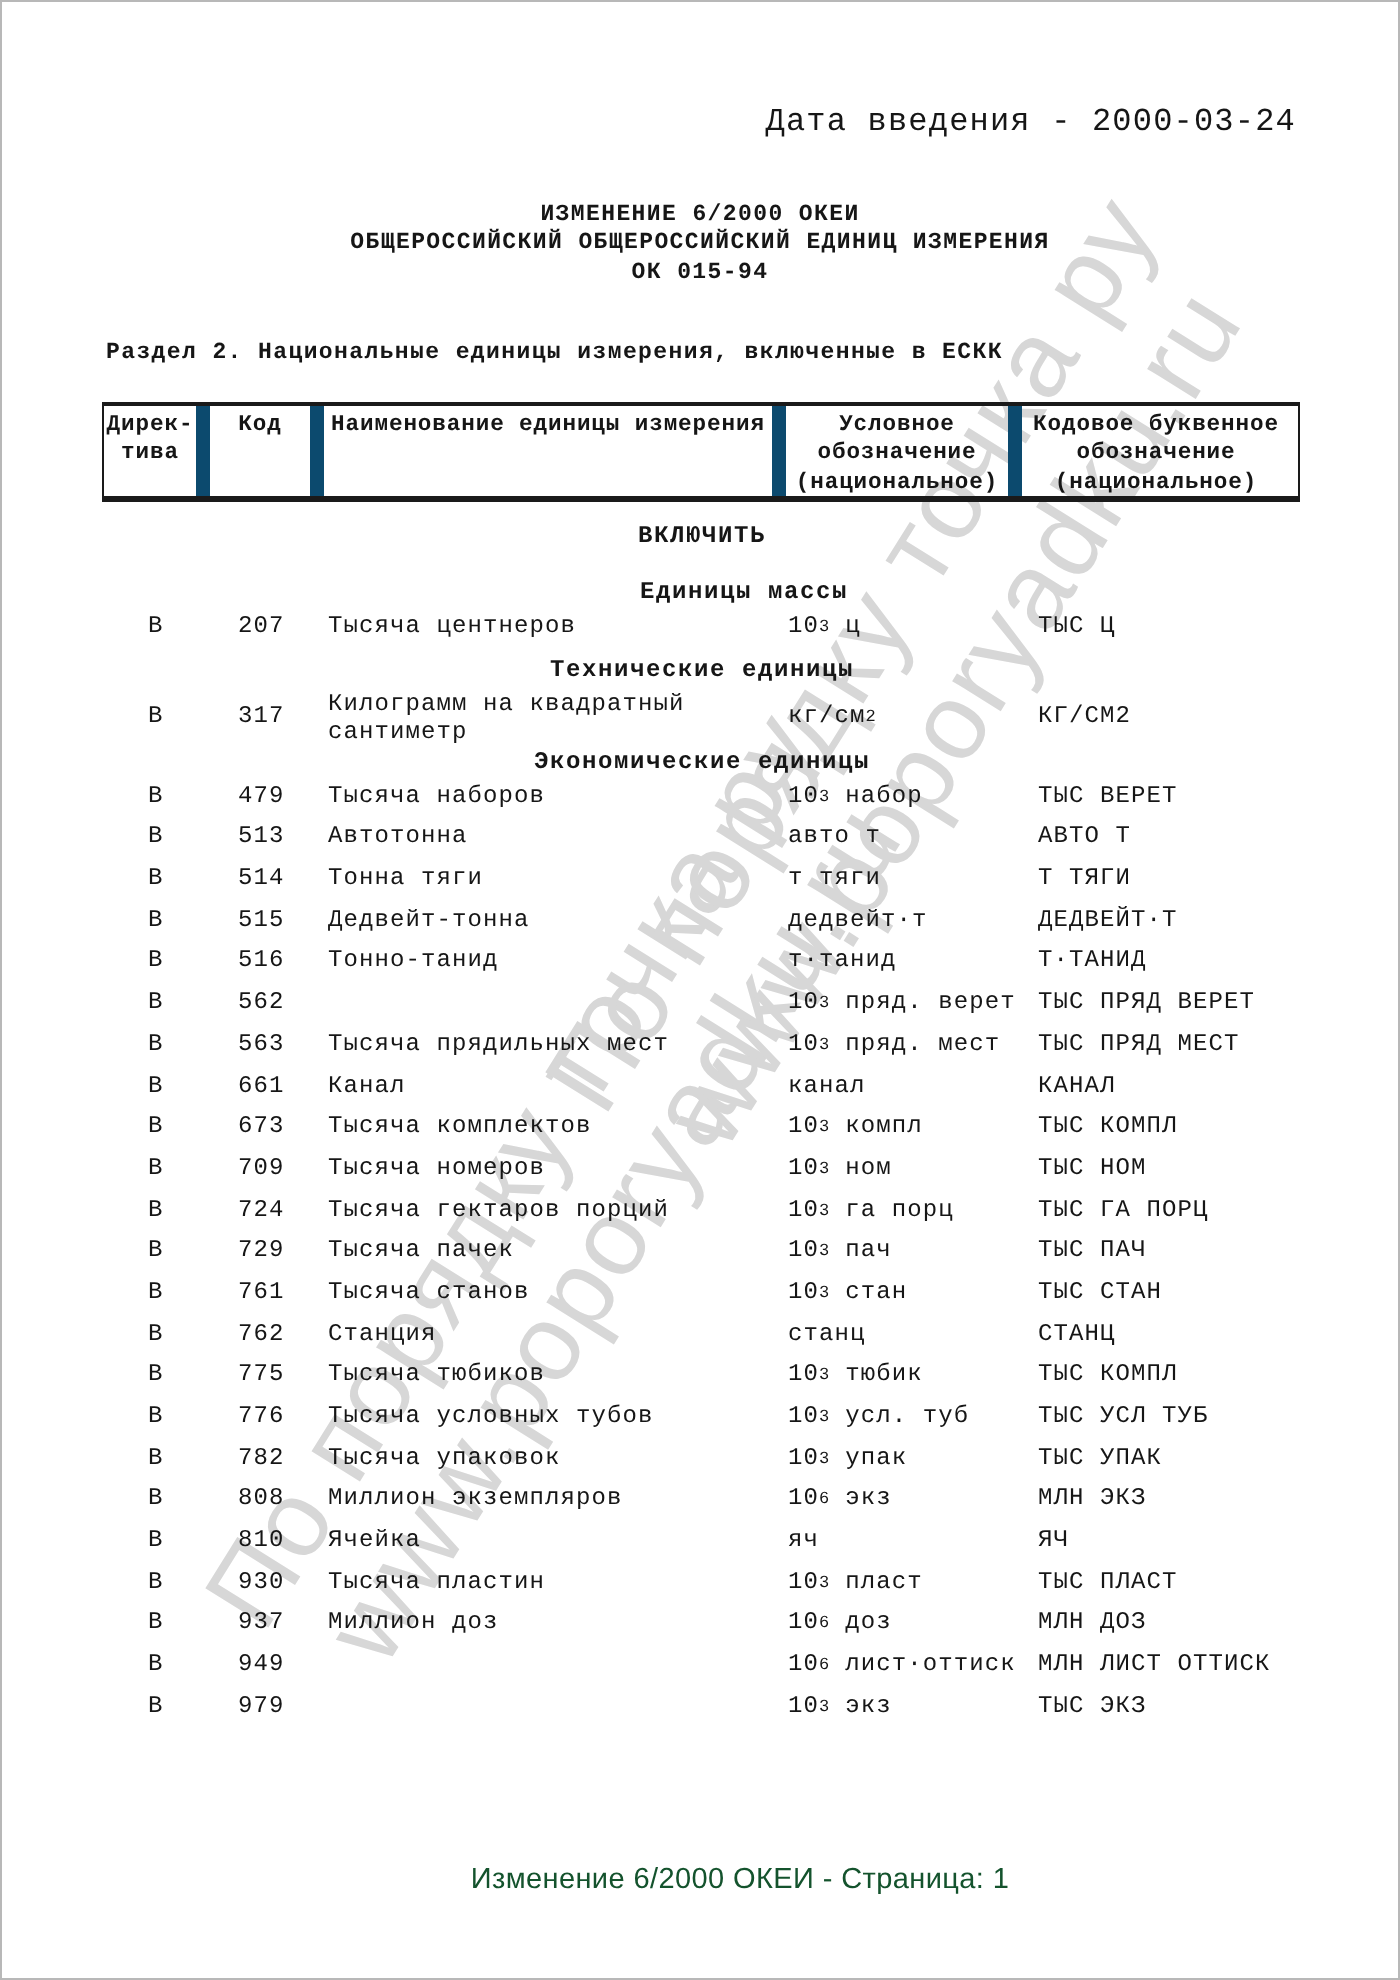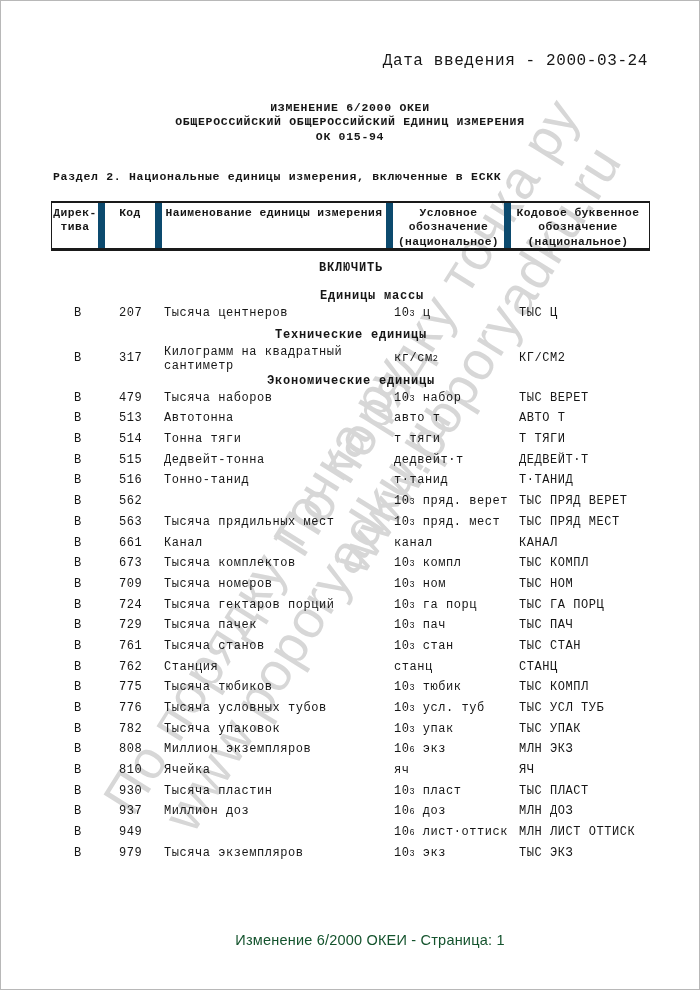--- a/index.html
+++ b/index.html
@@ -296,21 +296,20 @@
   </div>
         <div class="row">
     <span class="c-dir">В</span>
     <span class="c-code">949</span>
     <span class="c-sym"><span>10</span><span class="sup">6</span><span> лист·оттиск</span></span>
     <span class="c-let">МЛН ЛИСТ ОТТИСК</span>
   </div>
         <div class="row">
     <span class="c-dir">В</span>
     <span class="c-code">979</span>
-    <span class="c-name">Тысяча экземпляров</span>
     <span class="c-sym"><span>10</span><span class="sup">3</span><span> экз</span></span>
     <span class="c-let">ТЫС ЭКЗ</span>
   </div>
       </div>
 
     <div class="footer">Изменение 6/2000 ОКЕИ - Страница: 1</div>
 
   </div>
 </div>
 

